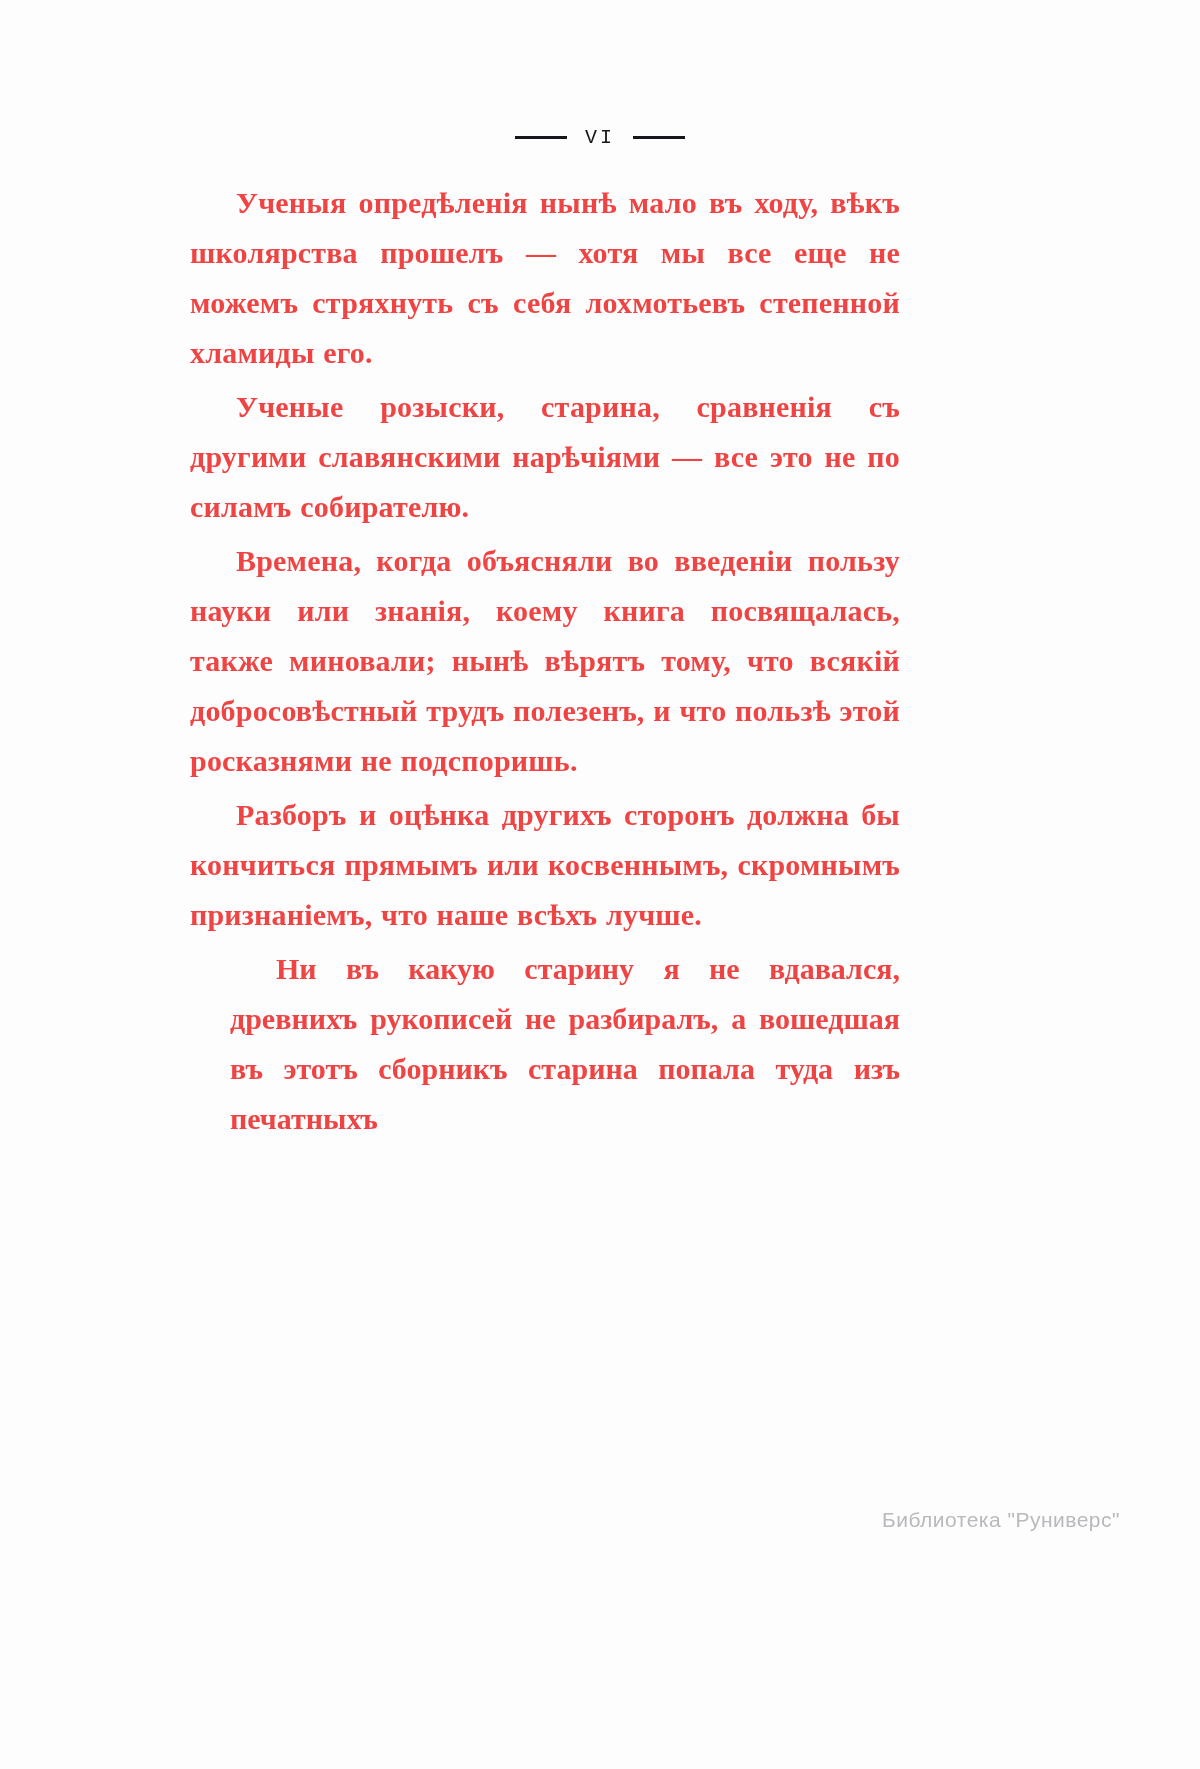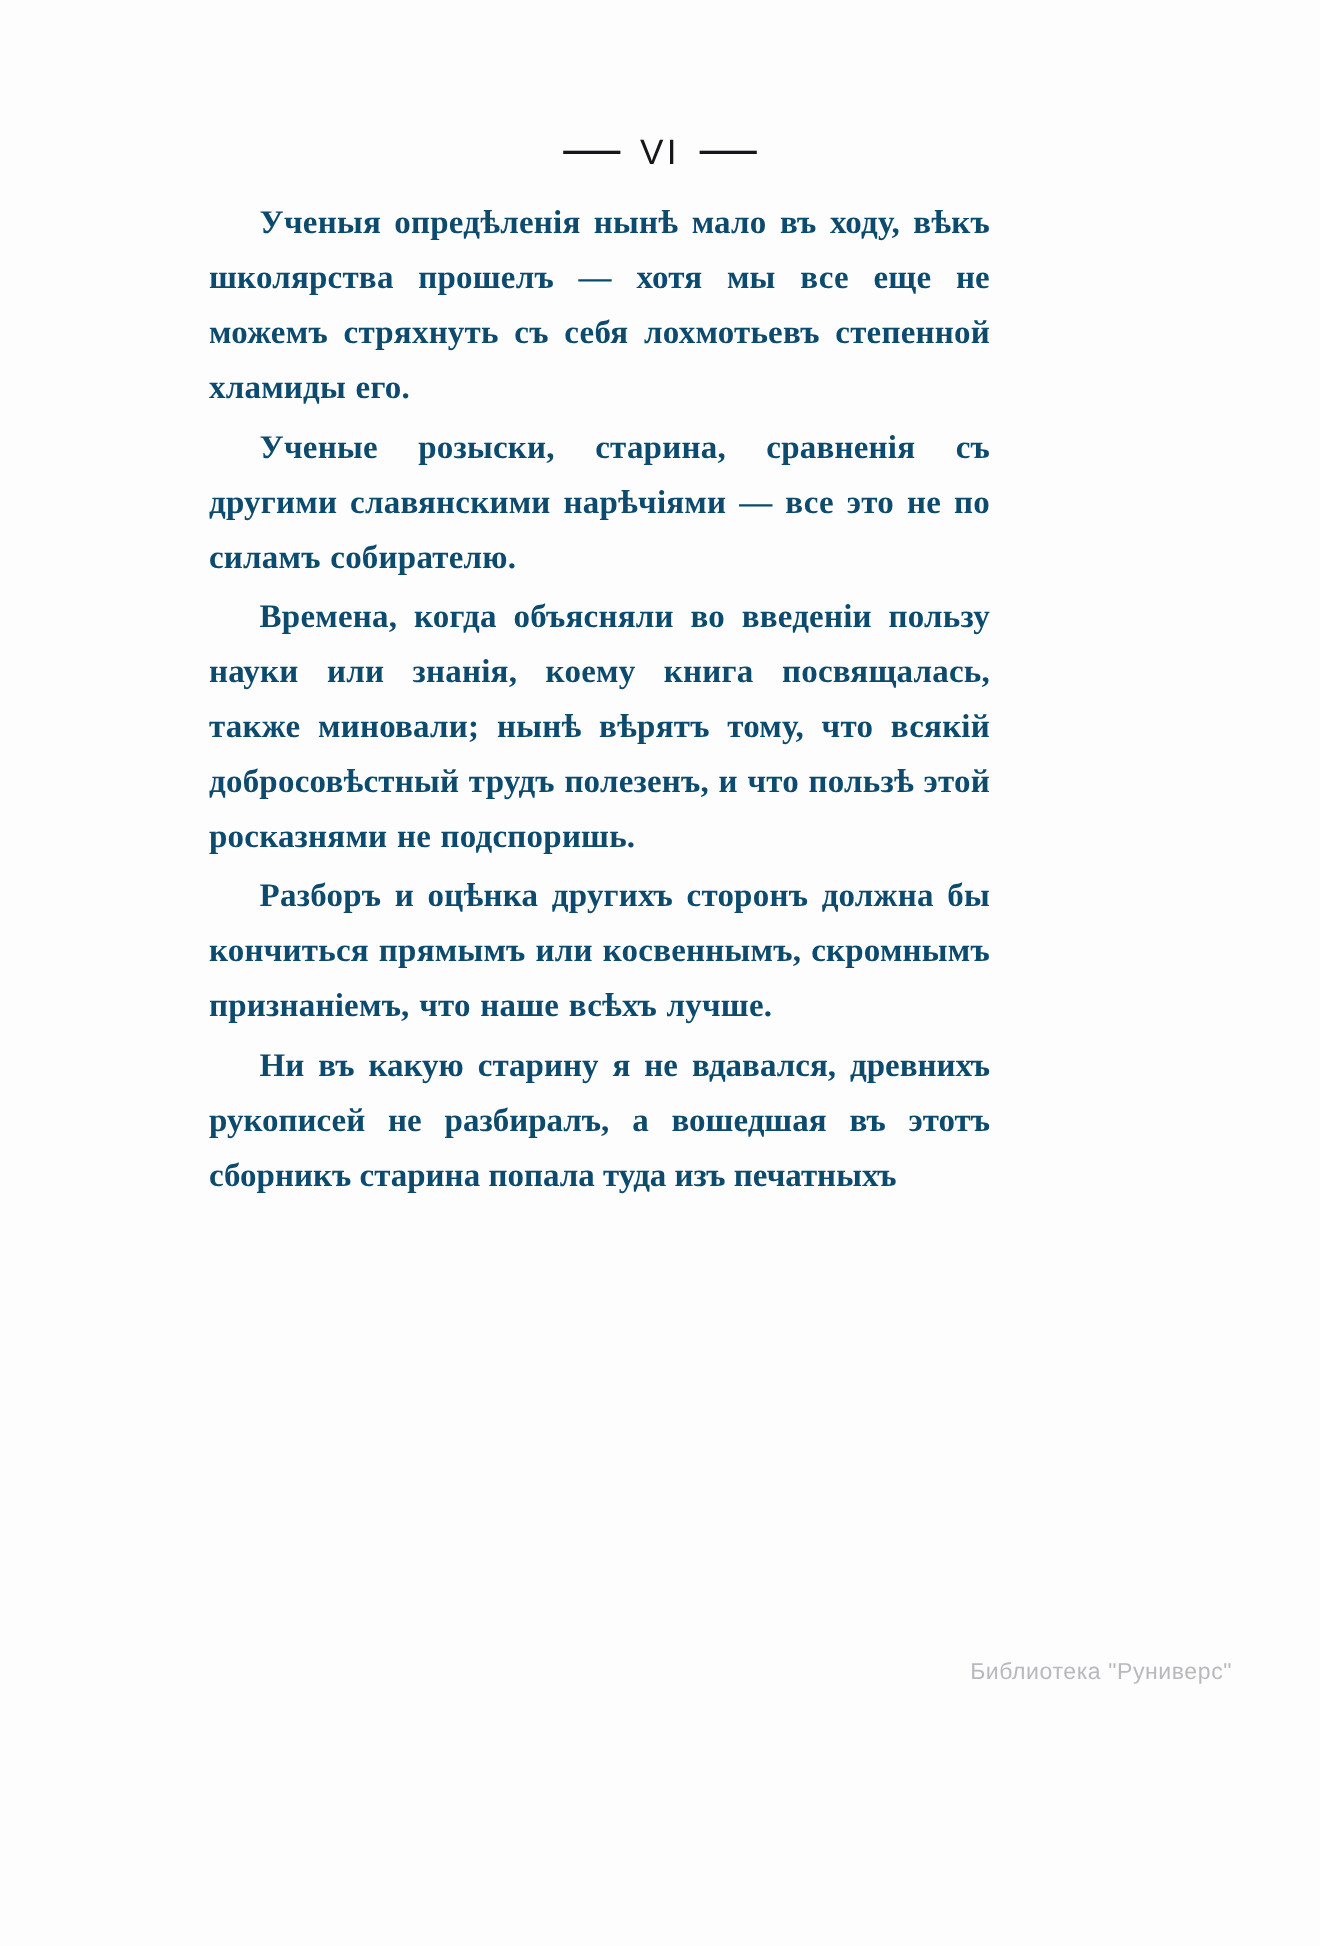--- a/index.html
+++ b/index.html
@@ -30,45 +30,46 @@
     display: inline-block;
     width: 52px;
     height: 3px;
     background: #17171b;
     vertical-align: middle;
     margin: 0 18px;
   }
   .page-header .folio {
     display: inline-block;
     vertical-align: middle;
-    font-size: 32px;
-    font-family: Liberation Sans, sans-serif;
+    font-size: 20px;
+    font-family: Liberation Mono, monospace;
     letter-spacing: 3px;
   }
   .text-body {
     position: absolute;
     top: 178px;
     left: 190px;
     width: 710px;
   }
   .text-body p {
     margin: 0 0 4px 0;
     text-indent: 46px;
     font-size: 30px;
     line-height: 50px;
     text-align: justify;
     text-justify: inter-word;
     letter-spacing: 0.2px;
     font-weight: 600;
-    color: #0c4a6e;
+    color: #ef4444;
     word-spacing: 1px;
     -webkit-font-smoothing: none;
   }
   .text-body p:last-child {
     margin-bottom: 0;
+    margin-left: 40px;
   }
   .text-body p.tight {
     letter-spacing: 0px;
     word-spacing: 0px;
   }
   .watermark {
     position: absolute;
     left: 700px;
     top: 1508px;
     width: 420px;

